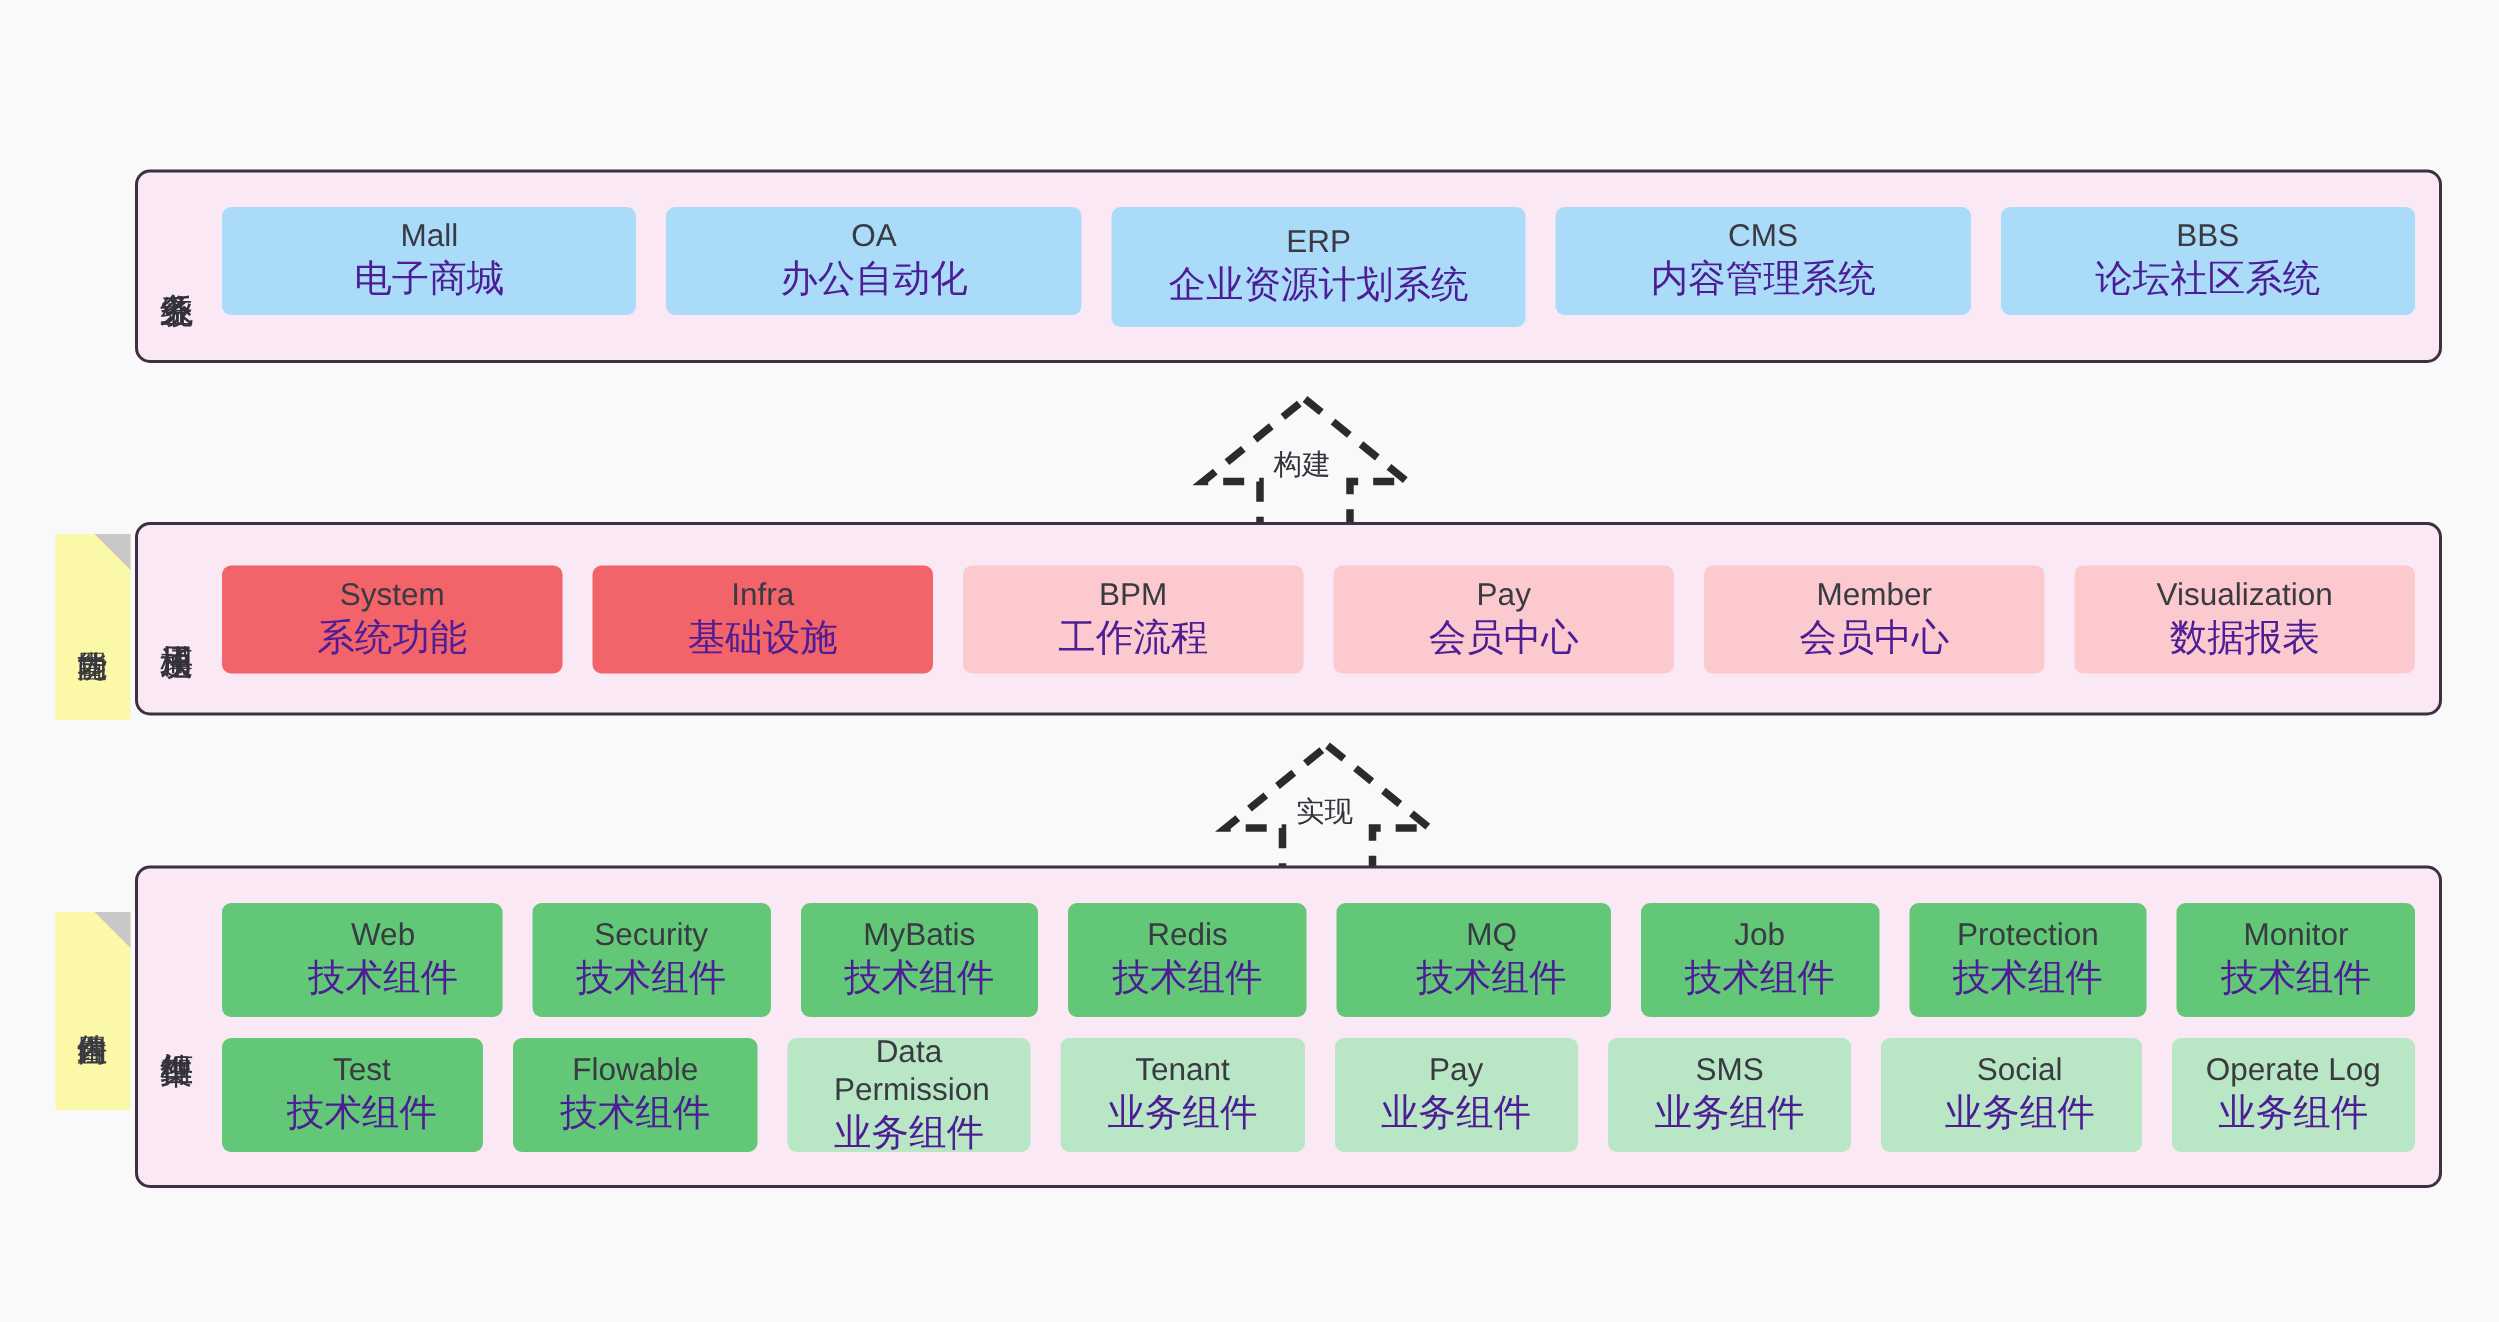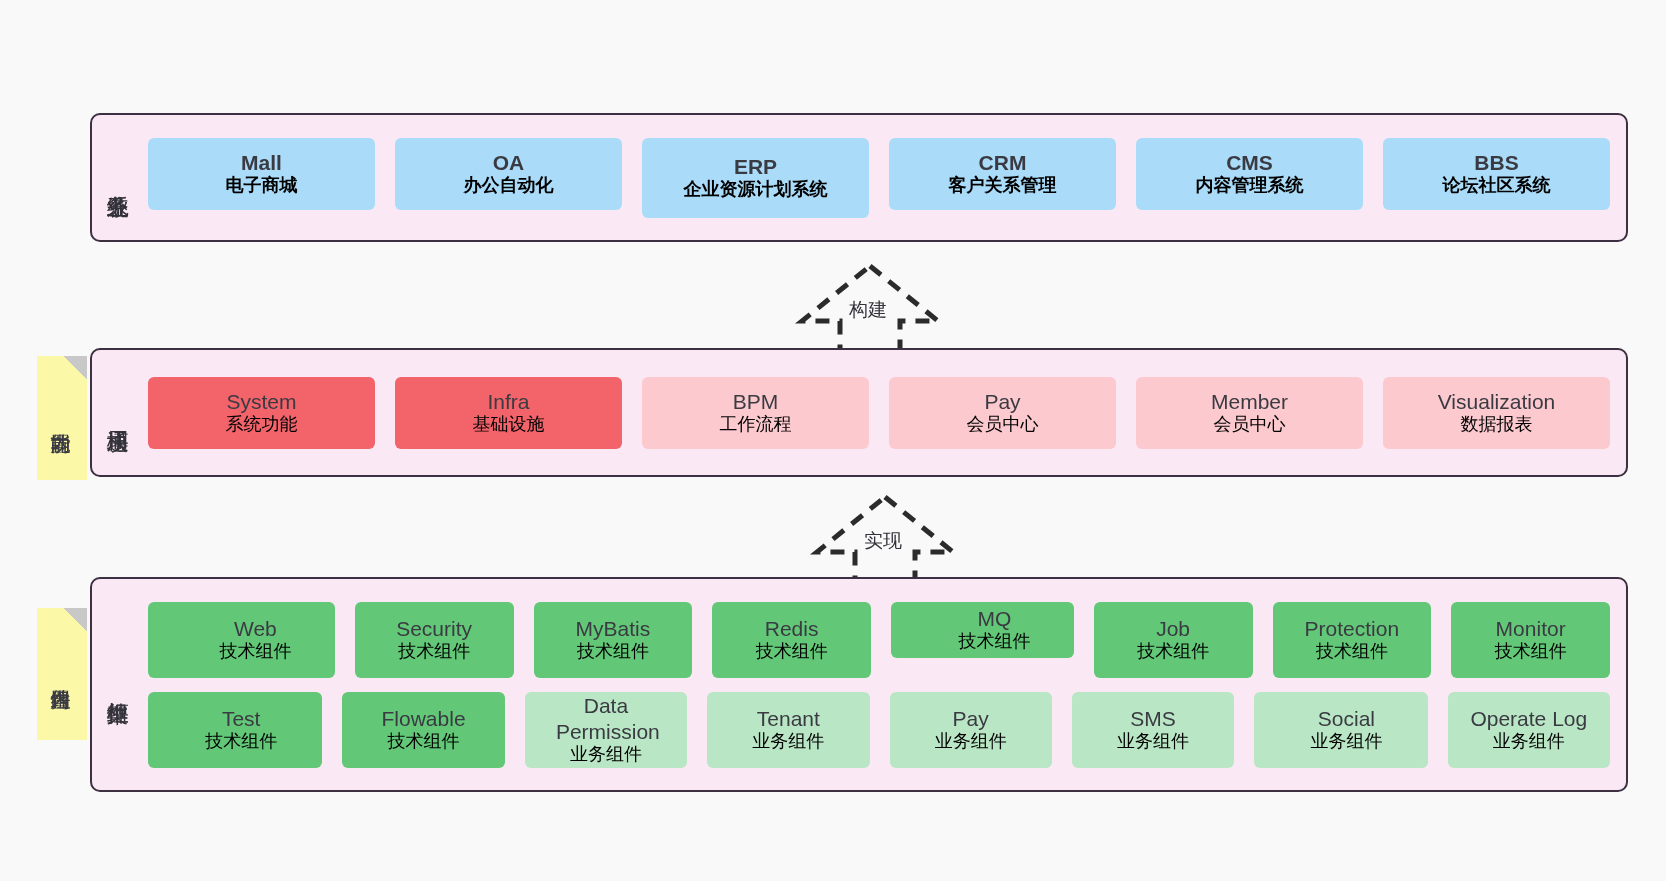--- a/index.html
+++ b/index.html
@@ -73,25 +73,25 @@
     justify-content: center;
     text-align: center;
     line-height: 1.22;
     padding: 6px 4px;
   }
   .node .en {
     font-size: 21px;
     color: #3a3a42;
   }
   .node .cn {
-    font-size: 18px;
-    color: #000000;
-  }
-
-  .node.blue        { background: #aadcfa; font-weight: bold; }
+    font-size: 25px;
+    color: #4c1d95;
+  }
+
+  .node.blue        { background: #aadcfa; }
   .node.red         { background: #f2636a; }
   .node.pink        { background: #fbc9ce; }
   .node.green       { background: #62c877; }
   .node.lightgreen  { background: #b9e6c4; }
 
   
   .sticky {
     position: absolute;
     background: #fbf8a8;
     box-sizing: border-box;
@@ -144,24 +144,20 @@
         </div>
         <div class="node blue" style="height:72px;">
           <span class="en">OA</span>
           <span class="cn">办公自动化</span>
         </div>
         <div class="node blue" style="height:80px;">
           <span class="en">ERP</span>
           <span class="cn">企业资源计划系统</span>
         </div>
         <div class="node blue" style="height:72px;">
-          <span class="en">CRM</span>
-          <span class="cn">客户关系管理</span>
-        </div>
-        <div class="node blue" style="height:72px;">
           <span class="en">CMS</span>
           <span class="cn">内容管理系统</span>
         </div>
         <div class="node blue" style="height:72px;">
           <span class="en">BBS</span>
           <span class="cn">论坛社区系统</span>
         </div>
       </div>
     </div>
   </div>
@@ -236,21 +232,21 @@
           <span class="cn">技术组件</span>
         </div>
         <div class="node green" style="height:76px;">
           <span class="en">MyBatis</span>
           <span class="cn">技术组件</span>
         </div>
         <div class="node green" style="height:76px;">
           <span class="en">Redis</span>
           <span class="cn">技术组件</span>
         </div>
-        <div class="node green" style="height:56px;padding-left:28px;">
+        <div class="node green" style="height:76px;padding-left:28px;">
           <span class="en">MQ</span>
           <span class="cn">技术组件</span>
         </div>
         <div class="node green" style="height:76px;">
           <span class="en">Job</span>
           <span class="cn">技术组件</span>
         </div>
         <div class="node green" style="height:76px;">
           <span class="en">Protection</span>
           <span class="cn">技术组件</span>

